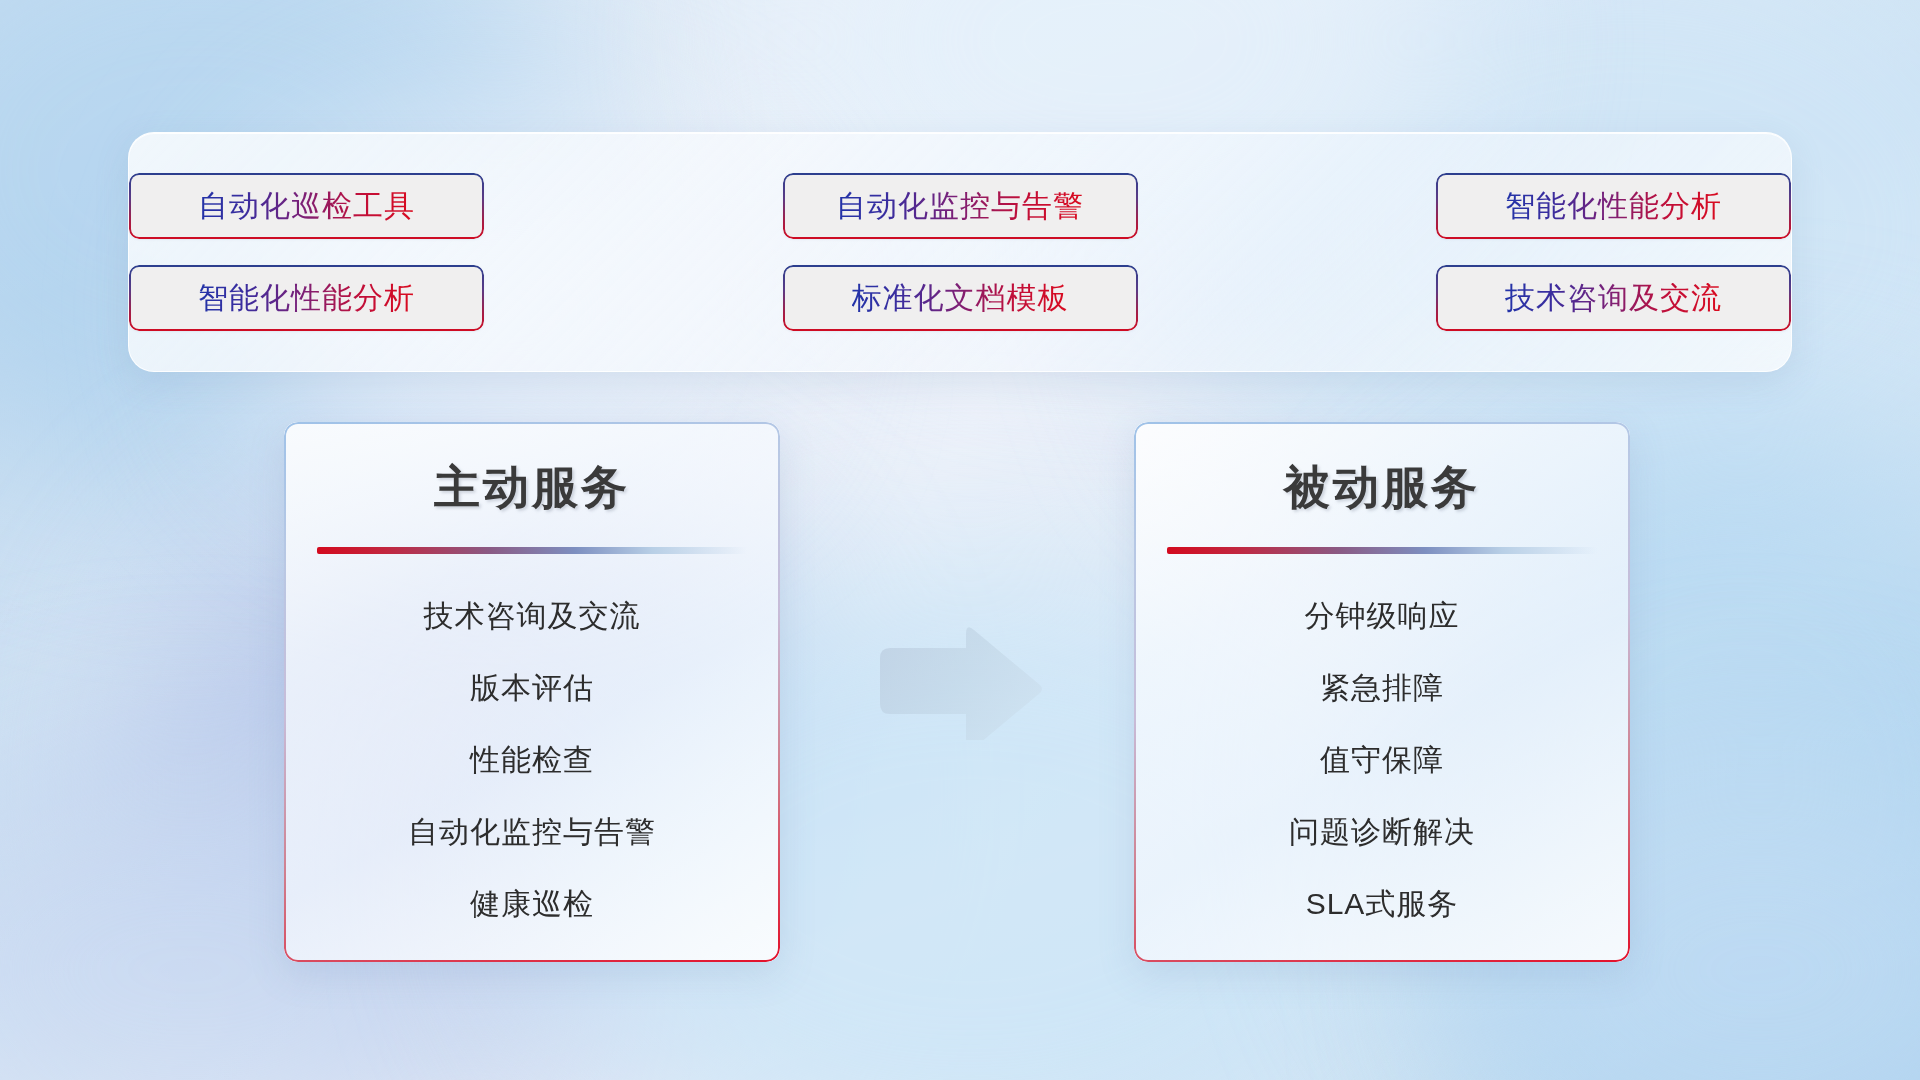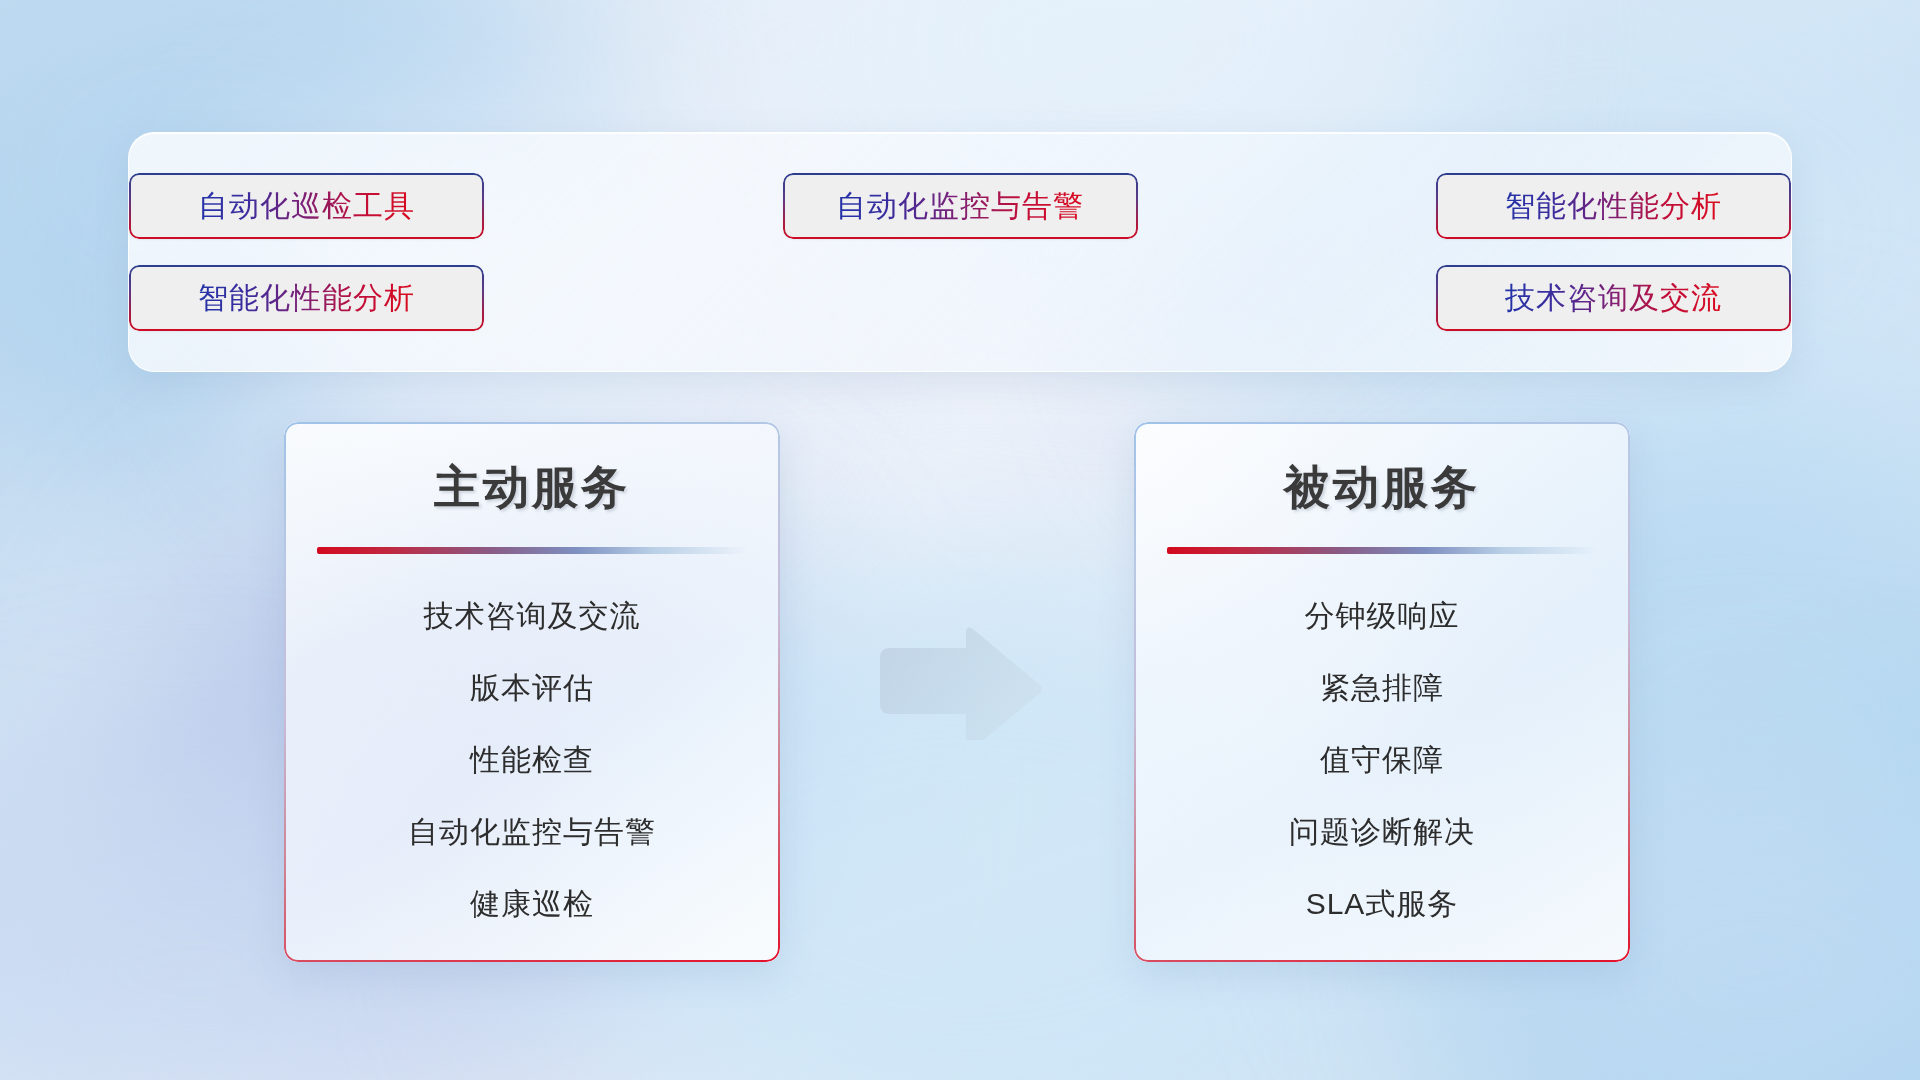--- a/index.html
+++ b/index.html
@@ -141,20 +141,23 @@
     </div>
     <div class="pill">
       <span class="pill-label">智能化性能分析</span>
     </div>
   </div>
   <div class="tp-row r2">
     <div class="pill">
       <span class="pill-label">智能化性能分析</span>
     </div>
     <div class="pill">
+      <span class="pill-label">标准化文档模板</span>
+    </div>
+    <div class="pill">
       <span class="pill-label">技术咨询及交流</span>
     </div>
   </div>
 </div>
 
 <div class="svc-card" id="card-active">
   <div class="svc-inner">
     <div class="svc-title">主动服务</div>
     <div class="svc-rule"></div>
     <div class="svc-list">

